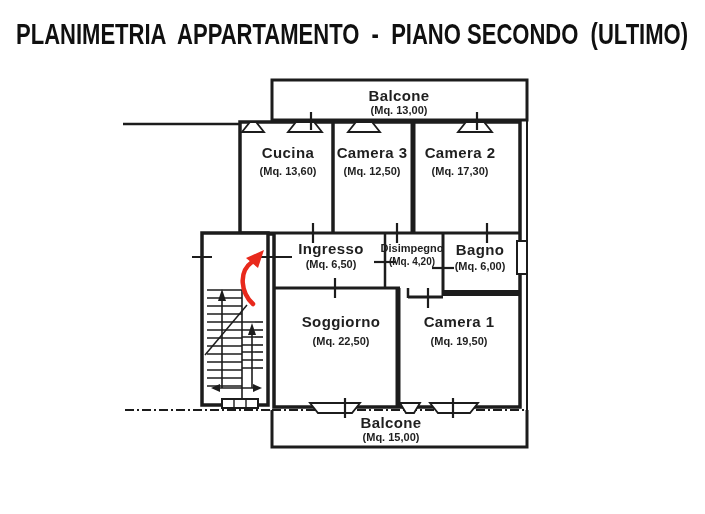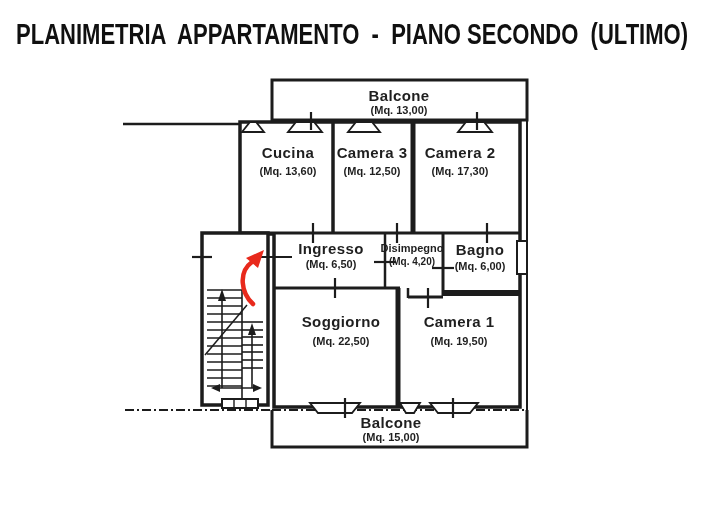--- a/index.html
+++ b/index.html
@@ -1,17 +1,17 @@
 <!DOCTYPE html>
 <html><head>
 <meta charset="utf-8">
 <style>
   html,body{margin:0;padding:0;background:#fff;}
   .stage{position:relative;width:705px;height:514px;background:#ffffff;overflow:hidden;
-         font-family:"Liberation Sans",sans-serif;}
+         font-family:"Liberation Sans",sans-serif;border-radius:14px;}
   svg{position:absolute;left:0;top:0;}
   .title{font-family:"Liberation Sans",sans-serif;font-weight:bold;font-size:30px;fill:#101010;white-space:pre;}
   .room-name{font-family:"Liberation Sans",sans-serif;font-weight:bold;font-size:15px;fill:#1f1f1f;text-anchor:middle;letter-spacing:.4px;}
   .room-area{font-family:"Liberation Sans",sans-serif;font-weight:bold;font-size:11px;fill:#1f1f1f;text-anchor:middle;}
   .room-name-sm{font-family:"Liberation Sans",sans-serif;font-weight:bold;font-size:11px;fill:#1f1f1f;text-anchor:middle;}
   .room-area-sm{font-family:"Liberation Sans",sans-serif;font-weight:bold;font-size:10px;fill:#1f1f1f;text-anchor:middle;}
   .w{stroke:#1c1c1c;fill:none;}
   .wf{stroke:#1c1c1c;fill:#ffffff;}
   .ink{fill:#1c1c1c;stroke:none;}
 </style>

